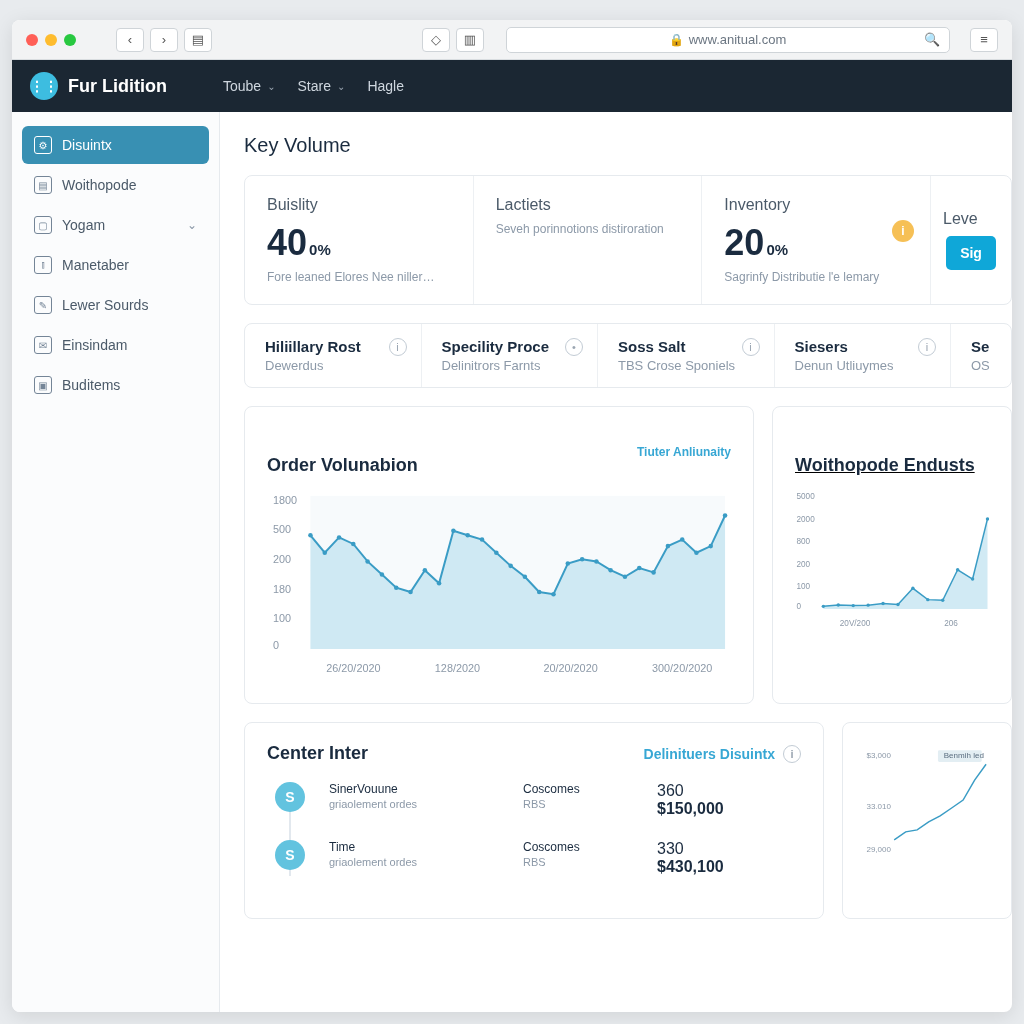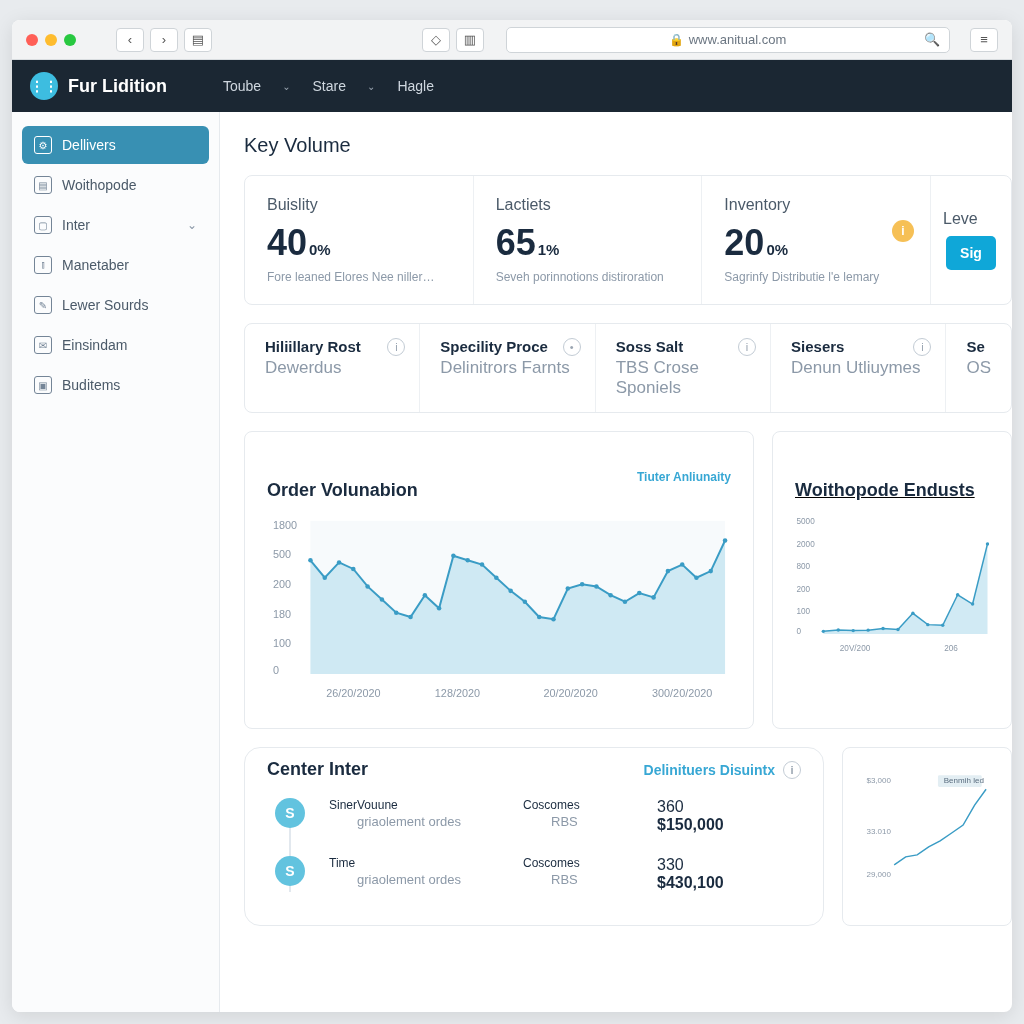--- a/index.html
+++ b/index.html
@@ -16,79 +16,79 @@
 .url-bar { flex: 1; display: flex; align-items: center; background: #fff; border: 1px solid #cfd4d8; border-radius: 5px; height: 26px; padding: 0 12px; margin-left: 12px; justify-content: center; position: relative; }
 .url-lock { color:#6aa84f; font-size:12px; margin-right:4px; }
 .url-text { color:#6b7682; font-size:13px; }
 .url-search { position:absolute; right:8px; color:#6b7682; font-size:13px; }
 
 
 .topbar { background:#1b2733; height:52px; display:flex; align-items:center; padding:0 18px; gap:26px; }
 .brand { display:flex; align-items:center; gap:10px; color:#fff; font-weight:600; font-size:18px; }
 .brand-badge { width:28px; height:28px; border-radius:50%; background:#3dbde0; display:flex; align-items:center; justify-content:center; color:#fff; font-size:14px; }
 .nav-items { display:flex; gap:22px; margin-left:30px; }
-.nav-item { color:#cfd7df; font-size:14px; display:flex; align-items:center; gap:21px; }
+.nav-item { color:#cfd7df; font-size:14px; display:flex; align-items:center; gap:6px; }
 .caret { font-size:10px; color:#9aa5b1; }
 
 
 .content { display:flex; height:900px; }
 .sidebar { width:208px; border-right:1px solid #e6eaee; background:#fbfcfd; padding:14px 10px; }
 .side-item { display:flex; align-items:center; gap:10px; padding:10px 12px; border-radius:6px; color:#4b5a69; font-size:14px; margin-bottom:2px; cursor:pointer; }
 .side-item .side-icon { width:18px; height:18px; border:1.6px solid #748597; border-radius:3px; display:flex; align-items:center; justify-content:center; font-size:10px; color:#748597; }
 .side-item.active { background:#3890b3; color:#fff; }
 .side-item.active .side-icon { border-color:#fff; color:#fff; }
 .side-chevron { margin-left:auto; color:#8c99a8; font-size:12px; }
 
 .main { flex:1; padding:22px 0 0 24px; overflow:hidden; }
 .page-title { font-size:20px; font-weight:400; color:#1a2b3f; margin-bottom:18px; }
 
 
-.kpis { display:flex; border:1px solid #e6eaee; border-radius:8px; background:#fff; overflow:hidden; margin-bottom:18px;justify-content:flex-end; }
+.kpis { display:flex; border:1px solid #e6eaee; border-radius:8px; background:#fff; overflow:hidden; margin-bottom:18px; }
 .kpi { flex:1; padding:20px 22px; border-right:1px solid #edf0f3; position:relative; }
 .kpi:last-child { border-right:none; }
 .kpi-label { color:#4b5a69; font-size:16px; margin-bottom:8px; }
 .kpi-value { color:#1a2b3f; font-size:36px; font-weight:700; display:flex; align-items:baseline; gap:2px; }
 .kpi-unit { font-size:15px; font-weight:600; color:#1a2b3f; }
 .kpi-desc { color:#8c99a8; font-size:12px; margin-top:6px; white-space:nowrap; overflow:hidden; text-overflow:ellipsis; }
 .kpi-badge { position:absolute; right:16px; top:44px; width:22px; height:22px; border-radius:50%; background:#f6c056; color:#fff; font-size:12px; font-weight:700; display:flex; align-items:center; justify-content:center; }
 .kpi.cta { padding:18px 12px; display:flex; align-items:center; justify-content:center; flex-direction:column; }
 .cta-btn { background:#0fa7d8; color:#fff; border:none; border-radius:5px; padding:9px 14px; font-size:14px; font-weight:600; }
 
 
 .tabstrip { display:flex; border:1px solid #e6eaee; border-radius:8px; background:#fff; margin-bottom:18px; }
 .tab { flex:1; padding:14px 20px; border-right:1px solid #edf0f3; position:relative; }
 .tab:last-child { border-right:none; }
 .tab-title { color:#1a2b3f; font-weight:600; font-size:15px; }
-.tab-sub { color:#8c99a8; font-size:17px; margin-top:3px; }
+.tab-sub { color:#8c99a8; font-size:13px; margin-top:3px; }
 .tab-info { position:absolute; right:14px; top:14px; width:18px; height:18px; border:1.5px solid #c3ccd5; border-radius:50%; color:#9aa5b1; font-size:11px; display:flex; align-items:center; justify-content:center; }
 
 
 .charts { display:flex; gap:18px; margin-bottom:18px; }
 .card { border:1px solid #e6eaee; border-radius:8px; background:#fff; padding:20px 22px 16px; }
 .chart1 { flex: 0 0 510px; }
 .chart2 { flex: 1; text-decoration: underline; }
 .card-head { display:flex; justify-content:space-between; align-items:center; margin-bottom:10px; }
 .card-title { font-size:18px; font-weight:700; color:#1a2b3f;margin-top:28px; }
 .card-link { color:#37a7d4; font-size:12px; font-weight:600; }
 .chart-svg { width:100%; }
 
 
 .bottom { display:flex; gap:18px; }
-.center-card { flex: 0 0 580px; border:1px solid #e6eaee; border-radius:16px; background:#fff; padding:11px 22px; }
+.center-card { flex: 0 0 580px; border:1px solid #e6eaee; border-radius:8px; background:#fff; padding:20px 22px; }
 .center-head { display:flex; justify-content:space-between; align-items:center; margin-bottom:18px; }
 .center-title { font-size:18px; font-weight:700; color:#1a2b3f; }
 .center-link { color:#37a7d4; font-size:14px; font-weight:600; display:flex; align-items:center; gap:8px;justify-content:flex-end; }
 .info-circle { width:18px; height:18px; border:1.5px solid #c3ccd5; border-radius:50%; color:#9aa5b1; font-size:11px; display:flex; align-items:center; justify-content:center; }
 .timeline { position:relative; padding-left:8px; }
 .timeline::before { content:''; position:absolute; left:22px; top:20px; bottom:0; width:2px; background:#e2e8ee; }
 .trow { display:flex; align-items:flex-start; gap:24px; margin-bottom:22px; position:relative; }
 .tdot { width:30px; height:30px; border-radius:50%; background:#62c3df; color:#fff; font-weight:700; font-size:14px; display:flex; align-items:center; justify-content:center; z-index:1; flex-shrink:0; }
 .tcol { display:flex; flex-direction:column; }
 .tmain { font-size:12px; font-weight:400; color:#1a2b3f; }
-.tsub { font-size:13px; color:#8c99a8; margin-top:2px;margin-left:28px; }
+.tsub { font-size:11px; color:#8c99a8; margin-top:2px; }
 .trow .c1 { width:170px; }
 .trow .c2 { width:110px; }
 .trow .c3 { width:110px; text-align:left; }
 .tval { font-size:16px; color:#1a2b3f; font-weight:500; }
 
 .dulty-card { flex:1; border:1px solid #e6eaee; border-radius:8px; background:#fff; padding:20px 22px; overflow:hidden; }
 .dulty-title { font-size:18px; font-weight:700; color:#1a2b3f; margin-bottom:14px; }
 .ytick { font-size:11px; fill:#8c99a8; }
 .xtick { font-size:11px; fill:#8c99a8; }
 </style>
@@ -138,29 +138,29 @@
           <span>Hagle</span>
         </div>
     </div>
   </div>
 
   <div class="content">
 
     <div class="sidebar">
       <div class="side-item active">
         <span class="side-icon">⚙</span>
-        <span>Dellivers</span>
+        <span>Disuintx</span>
       </div>
       <div class="side-item">
         <span class="side-icon">▤</span>
         <span>Woithopode</span>
       </div>
       <div class="side-item">
         <span class="side-icon">▢</span>
-        <span>Inter</span>
+        <span>Yogam</span>
         <span class="side-chevron">⌄</span>
       </div>
       <div class="side-item">
         <span class="side-icon">⫾</span>
         <span>Manetaber</span>
       </div>
       <div class="side-item">
         <span class="side-icon">✎</span>
         <span>Lewer Sourds</span>
       </div>
@@ -181,24 +181,20 @@
         <div class="kpi">
           <div class="kpi-label">Buislity</div>
           <div class="kpi-value">
               <span>40</span>
               <span class="kpi-unit">0%</span>
             </div>
           <div class="kpi-desc">Fore leaned Elores Nee niller…</div>
         </div>
         <div class="kpi">
           <div class="kpi-label">Lactiets</div>
-          <div class="kpi-value">
-              <span>65</span>
-              <span class="kpi-unit">1%</span>
-            </div>
           <div class="kpi-desc">Seveh porinnotions distiroration</div>
         </div>
         <div class="kpi">
           <div class="kpi-label">Inventory</div>
           <div class="kpi-value">
               <span>20</span>
               <span class="kpi-unit">0%</span>
             </div>
           <div class="kpi-desc">Sagrinfy Distributie l'e lemary</div>
           <div class="kpi-badge">i</div>

